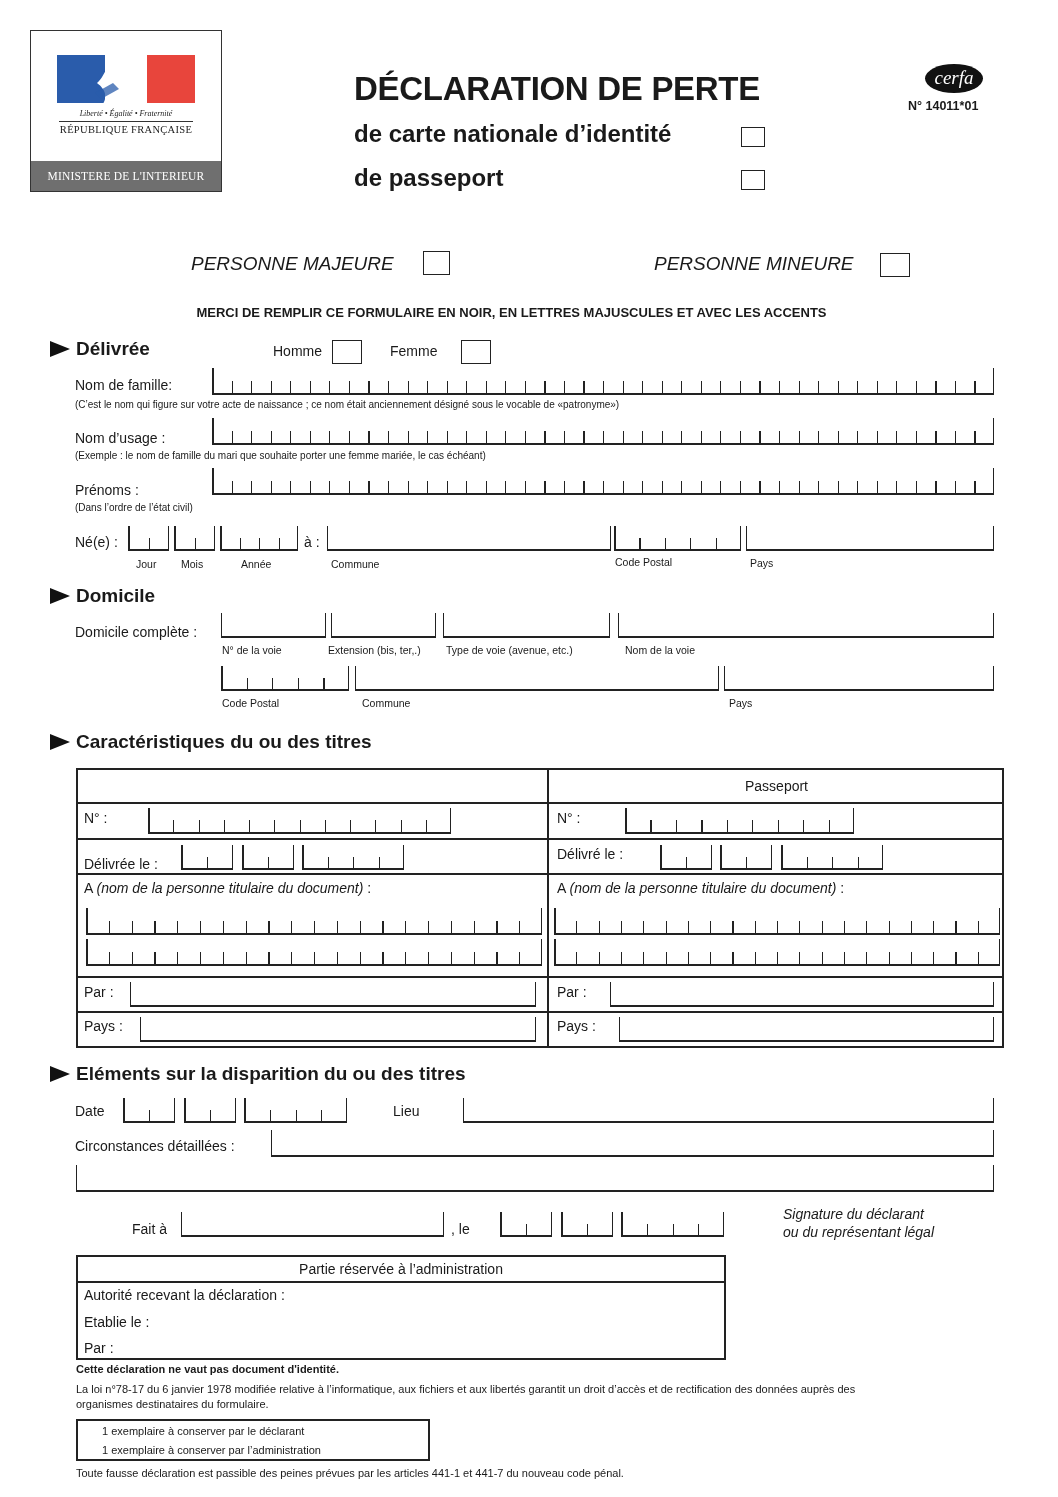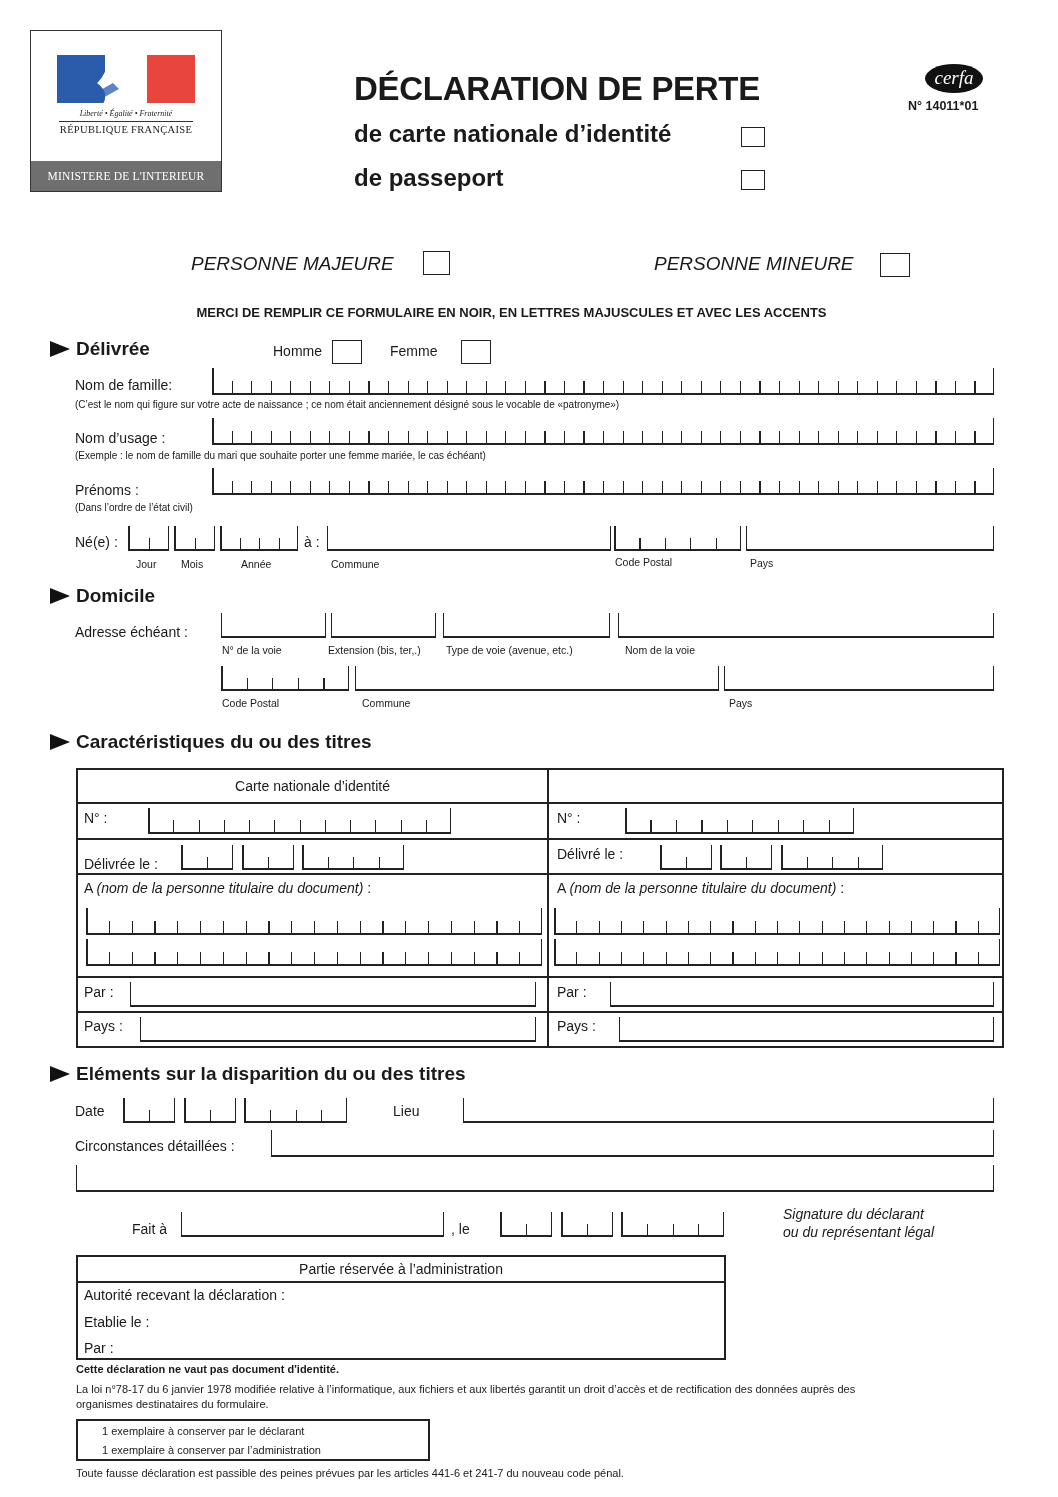--- a/index.html
+++ b/index.html
@@ -254,21 +254,21 @@
 <div class="abs tiny" style="left:181px;top:558px;">Mois</div>
 <div class="abs tiny" style="left:241px;top:558px;">Année</div>
 <div class="abs tiny" style="left:331px;top:558px;">Commune</div>
 <div class="abs tiny" style="left:615px;top:556px;">Code Postal</div>
 <div class="abs tiny" style="left:750px;top:557px;">Pays</div>
 
 <div class="abs sec" style="left:50px;top:585px;">
   <span class="arrow"></span>
   <span>Domicile</span>
 </div>
-<div class="abs lbl" style="left:75px;top:624px;">Adresse échéant :</div>
+<div class="abs lbl" style="left:75px;top:624px;">Domicile complète :</div>
 <div class="line-field" style="left:221px;top:613px;width:105px;height:25px;"></div>
 <div class="line-field" style="left:331px;top:613px;width:105px;height:25px;"></div>
 <div class="line-field" style="left:443px;top:613px;width:167px;height:25px;"></div>
 <div class="line-field" style="left:618px;top:613px;width:376px;height:25px;"></div>
 <div class="abs tiny" style="left:222px;top:644px;">N° de la voie</div>
 <div class="abs tiny" style="left:328px;top:644px;">Extension (bis, ter,.)</div>
 <div class="abs tiny" style="left:446px;top:644px;">Type de voie (avenue, etc.)</div>
 <div class="abs tiny" style="left:625px;top:644px;">Nom de la voie</div>
 <div class="comb" style="left:221px;top:666px;width:128px;height:25px;">
     <div class="edge" style="left: 0px; height: 23px;"></div>
@@ -290,21 +290,20 @@
 </div>
 
 <div class="abs tbl">
   <div class="vdiv"></div>
   <div class="hdiv" style="top:32px;"></div>
   <div class="hdiv" style="top:68px;"></div>
   <div class="hdiv" style="top:103px;"></div>
   <div class="hdiv" style="top:206px;"></div>
   <div class="hdiv" style="top:241px;"></div>
 
-  <div class="txt" style="left:0;width:469px;top:8px;text-align:center;">Carte nationale d’identité</div>
   <div class="txt" style="left:6px;top:40px;">N° :</div>
   <div class="comb" style="left:70px;top:38px;width:303px;height:26px;">
       <div class="edge" style="left: 0px; height: 24px;"></div>
       <div class="edge" style="left: 301.5px; height: 24px;"></div>
       <div class="tick" style="left: 25.25px; height: 12px;"></div>
       <div class="tick" style="left: 50.5px; height: 12px;"></div>
       <div class="tick" style="left: 75.75px; height: 12px;"></div>
       <div class="tick" style="left: 101px; height: 12px;"></div>
       <div class="tick" style="left: 126.25px; height: 12px;"></div>
       <div class="tick" style="left: 151.5px; height: 12px;"></div>
@@ -377,20 +376,21 @@
       <div class="tick" style="left: 364.8px; height: 12px;"></div>
       <div class="tick" style="left: 387.6px; height: 12px;"></div>
       <div class="tick" style="left: 410.4px; height: 12px;"></div>
       <div class="tick" style="left: 433.2px; height: 12px;"></div>
     </div>
   <div class="txt" style="left:6px;top:214px;">Par :</div>
   <div class="line-field" style="left:52px;top:212px;width:406px;height:25px;"></div>
   <div class="txt" style="left:6px;top:248px;">Pays :</div>
   <div class="line-field" style="left:62px;top:247px;width:396px;height:25px;"></div>
 
+  <div class="txt" style="left:471px;width:455px;top:8px;text-align:center;">Passeport</div>
   <div class="txt" style="left:479px;top:40px;">N° :</div>
   <div class="comb" style="left:547px;top:38px;width:229px;height:26px;">
       <div class="edge" style="left: 0px; height: 24px;"></div>
       <div class="edge" style="left: 227.5px; height: 24px;"></div>
       <div class="tick" style="left: 25.4444px; height: 12px;"></div>
       <div class="tick" style="left: 50.8889px; height: 12px;"></div>
       <div class="tick" style="left: 76.3333px; height: 12px;"></div>
       <div class="tick" style="left: 101.778px; height: 12px;"></div>
       <div class="tick" style="left: 127.222px; height: 12px;"></div>
       <div class="tick" style="left: 152.667px; height: 12px;"></div>
@@ -526,13 +526,13 @@
   <div style="position:absolute;left:6px;top:83px;font-size:14px;">Par :</div>
 </div>
 
 <div class="abs" style="left:76px;top:1363px;font-size:11px;font-weight:bold;">Cette déclaration ne vaut pas document d'identité.</div>
 <div class="abs" style="left:76px;top:1383px;font-size:11px;">La loi n°78-17 du 6 janvier 1978 modifiée relative à l’informatique, aux fichiers et aux libertés garantit un droit d’accès et de rectification des données auprès des</div>
 <div class="abs" style="left:76px;top:1398px;font-size:11px;">organismes destinataires du formulaire.</div>
 <div class="abs copies">
   <div style="position:absolute;left:24px;top:4px;font-size:11px;">1 exemplaire à conserver par le déclarant</div>
   <div style="position:absolute;left:24px;top:23px;font-size:11px;">1 exemplaire à conserver par l’administration</div>
 </div>
-<div class="abs" style="left:76px;top:1467px;font-size:11px;">Toute fausse déclaration est passible des peines prévues par les articles 441-6 et 241-7 du nouveau code pénal.</div>
+<div class="abs" style="left:76px;top:1467px;font-size:11px;">Toute fausse déclaration est passible des peines prévues par les articles 441-1 et 441-7 du nouveau code pénal.</div>
 
 </body></html>

